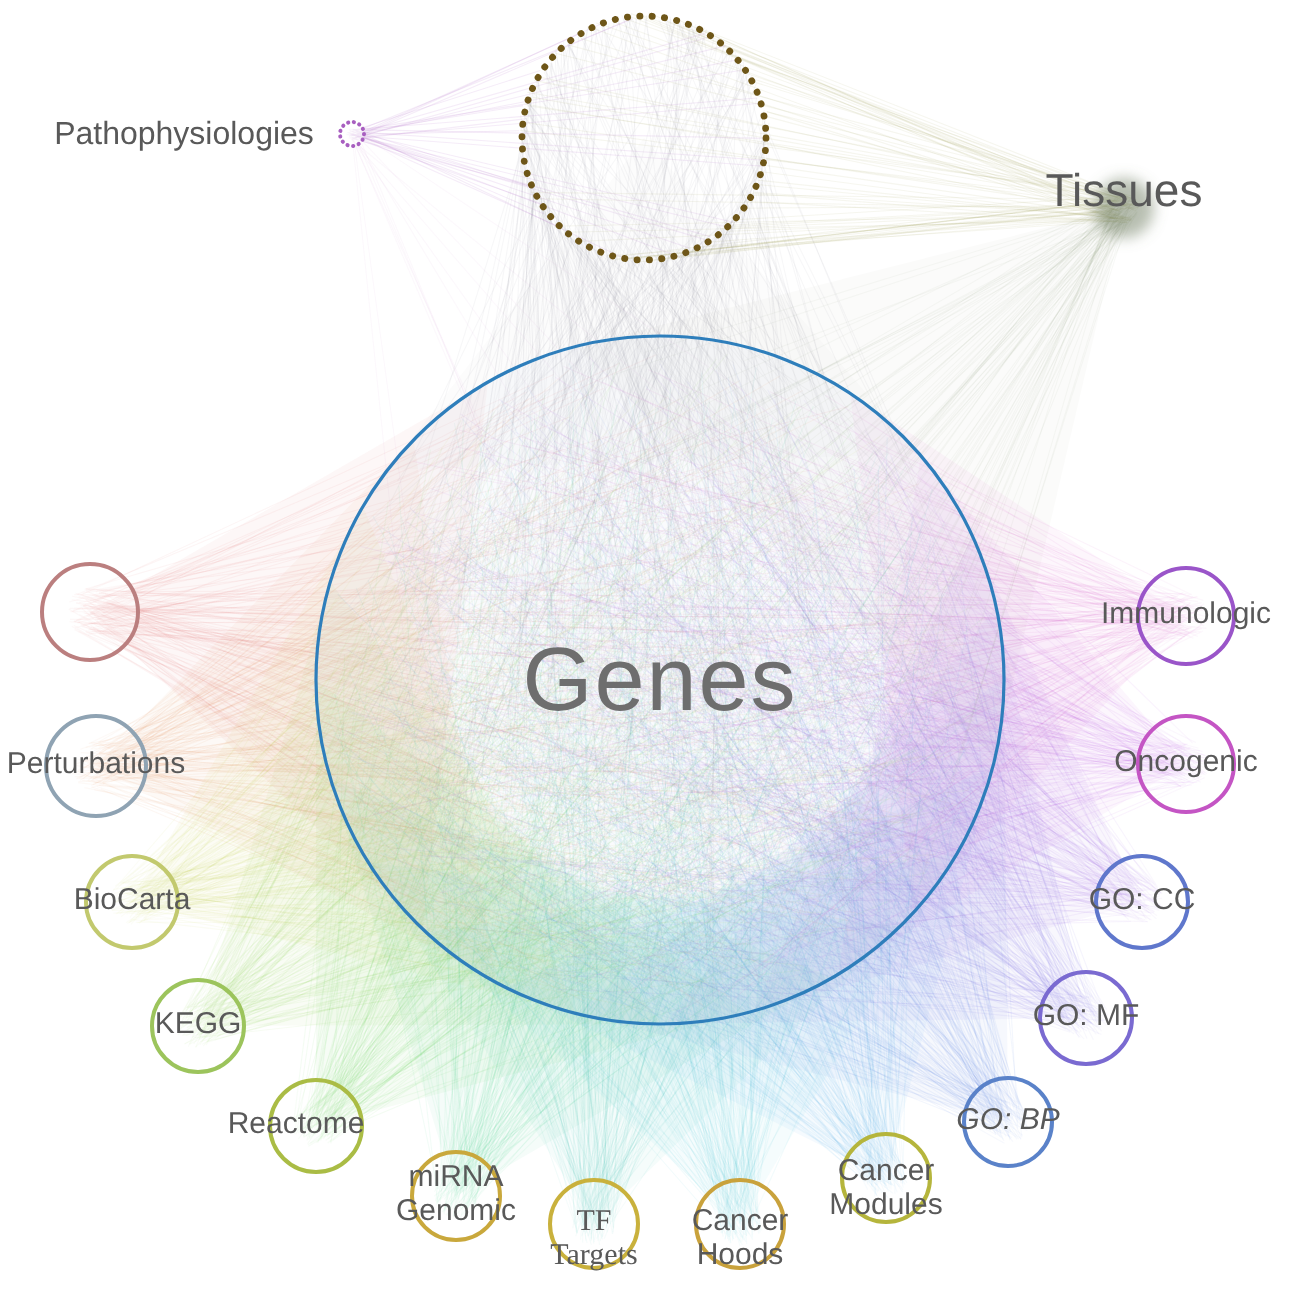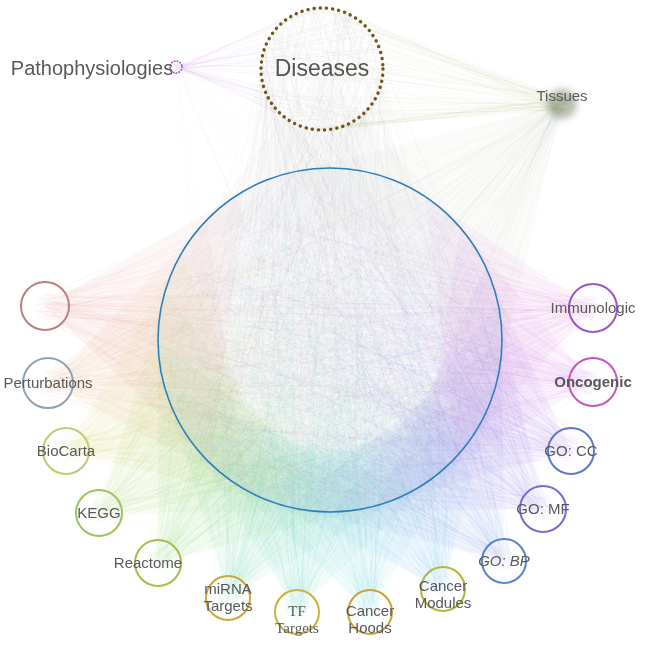--- a/index.html
+++ b/index.html
@@ -8,22 +8,22 @@
     overflow:hidden;font-family:"Liberation Sans",sans-serif;
   }
   #viz{position:absolute;left:0;top:0;}
   .node-label{
     position:absolute;transform:translate(-50%,-50%);
     color:#595959;font-size:15px;line-height:1.12;text-align:center;
     white-space:pre-line;user-select:none;cursor:pointer;
   }
   .label-genes{font-size:45px;color:#6e6e6e;letter-spacing:1px;}
   .label-diseases{font-size:23px;color:#55534e;}
-  .label-tissues{font-size:15px;}
-  .label-patho{font-size:20px;}
+  .label-tissues{font-size:23px;}
+  .label-patho{font-size:16px;}
 </style>
 </head>
 <body>
 
 <div class="stage">
   <svg id="viz" width="652" height="652" viewBox="0 0 652 652">
       <filter id="softblur" x="-80%" y="-80%" width="260%" height="260%">
         <feGaussianBlur stdDeviation="3.5"></feGaussianBlur>
       </filter>
       <polygon points="45,306 244.0,191.1 211.3,464.5" fill="#e06666" fill-opacity="0.05"></polygon>
@@ -2436,32 +2436,32 @@
       <circle cx="370" cy="612" r="22" fill="rgba(255,255,255,0.32)" stroke="#c9a23c" stroke-width="2"></circle>
       <circle cx="443" cy="589" r="22" fill="rgba(255,255,255,0.32)" stroke="#b5b53c" stroke-width="2"></circle>
       <circle cx="504" cy="561" r="22" fill="rgba(255,255,255,0.32)" stroke="#5a82c9" stroke-width="2"></circle>
       <circle cx="543" cy="509" r="23" fill="rgba(255,255,255,0.32)" stroke="#7a6ad1" stroke-width="2"></circle>
       <circle cx="571" cy="451" r="23" fill="rgba(255,255,255,0.32)" stroke="#5f77cc" stroke-width="2"></circle>
       <circle cx="593" cy="382" r="24" fill="rgba(255,255,255,0.32)" stroke="#c455c4" stroke-width="2"></circle>
       <circle cx="593" cy="308" r="24" fill="rgba(255,255,255,0.32)" stroke="#9a55c9" stroke-width="2"></circle>
     </svg>
 
   <div class="node-label label-patho" style="left: 92px; top: 68px;">Pathophysiologies</div>
-  <div class="node-label label-diseases" style="left: 322px; top: 69px;">Diseases</div>
   <div class="node-label label-tissues" style="left: 562px; top: 96px;">Tissues</div>
+  <div class="node-label label-genes" style="left: 330px; top: 340px;">Genes</div>
   <div class="node-label" style="left: 48px; top: 383px; text-align: right;">Perturbations</div>
   <div class="node-label" style="left: 66px; top: 451px;">BioCarta</div>
   <div class="node-label" style="left: 99px; top: 513px;">KEGG</div>
   <div class="node-label" style="left: 148px; top: 563px;">Reactome</div>
   <div class="node-label" style="left: 228px; top: 598px;">miRNA
-Targets</div>
+Genomic</div>
   <div class="node-label" style="left: 297px; top: 620px; font-family: Liberation Serif, serif;">TF
 Targets</div>
   <div class="node-label" style="left: 370px; top: 620px;">Cancer
 Hoods</div>
   <div class="node-label" style="left: 443px; top: 595px;">Cancer
 Modules</div>
   <div class="node-label" style="left: 504px; top: 561px; font-style: italic;">GO: BP</div>
   <div class="node-label" style="left: 543px; top: 509px; text-align: right;">GO: MF</div>
   <div class="node-label" style="left: 571px; top: 451px;">GO: CC</div>
-  <div class="node-label" style="left: 593px; top: 382px; font-weight: bold;">Oncogenic</div>
+  <div class="node-label" style="left: 593px; top: 382px;">Oncogenic</div>
   <div class="node-label" style="left: 593px; top: 308px;">Immunologic</div>
 </div>
 
 </body></html>

